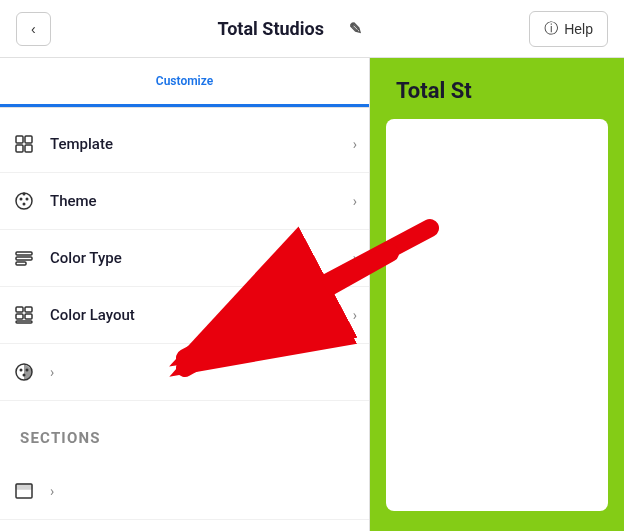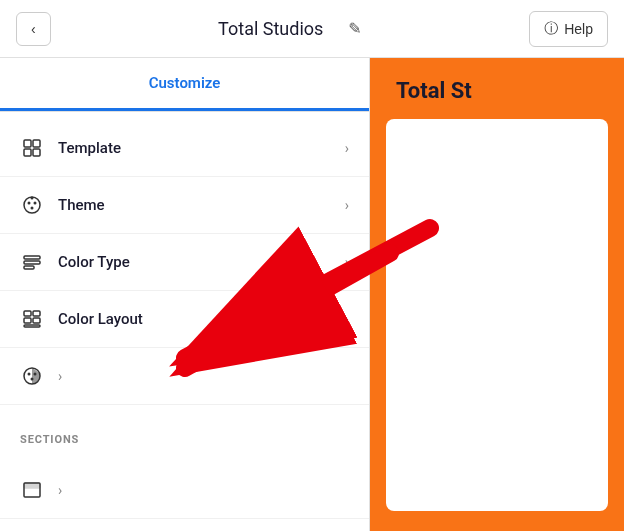--- a/index.html
+++ b/index.html
@@ -32,21 +32,21 @@
       font-size: 14px;
       color: #333;
       cursor: pointer;
       font-weight: 400;
     }
     .topbar-center {
       display: flex;
       align-items: center;
       gap: 25px;
       font-size: 18px;
-      font-weight: 400;
+      font-weight: 700;
       color: #1a1a2e;
       justify-content: space-between;
     }
     .edit-icon {
       color: #555;
       font-size: 16px;
       cursor: pointer;
     }
     .help-btn {
       display: flex;
@@ -79,40 +79,40 @@
 
     
     .tabs {
       display: flex;
       border-bottom: 1px solid #e0e0e0;
     }
     .tab {
       flex: 1;
       text-align: center;
       padding: 16px 12px;
-      font-size: 15px;
+      font-size: 12px;
       font-weight: 600;
       color: #555;
       cursor: pointer;
       border-bottom: 3px solid transparent;
     }
     .tab.active {
       color: #1a73e8;
       border-bottom: 3px solid #1a73e8;
     }
 
     
     .menu-items {
       padding: 8px 0;
     }
     .menu-item {
       display: flex;
       align-items: center;
       gap: 14px;
-      padding: 16px 20px;
+      padding: 16px 12px;
       cursor: pointer;
       border-bottom: 1px solid #f0f0f0;
     }
     .menu-item-icon {
       width: 24px;
       height: 24px;
       display: flex;
       align-items: center;
       justify-content: center;
       color: #333;
@@ -125,31 +125,31 @@
       font-weight: 500;
     }
     .menu-item-chevron {
       color: #888;
       font-size: 14px;
     }
 
     
     .sections-label {
       padding: 20px 20px 8px 20px;
-      font-size: 11px;
+      font-size: 15px;
       font-weight: 700;
       color: #888;
       letter-spacing: 0.08em;
       text-transform: uppercase;
     }
 
     
     .content-area {
       flex: 1;
-      background: #f97316;
+      background: #84cc16;
       display: flex;
       flex-direction: column;
       align-items: center;
       padding: 20px 16px;
     }
     .preview-header {
       font-size: 22px;
       font-weight: 700;
       color: #1a1a2e;
       margin-bottom: 16px;

